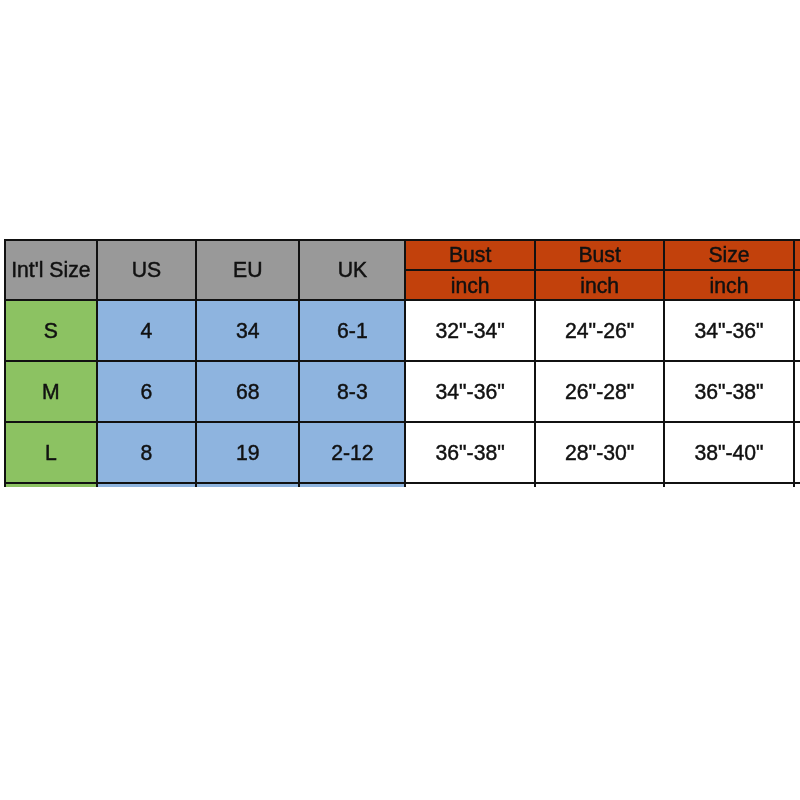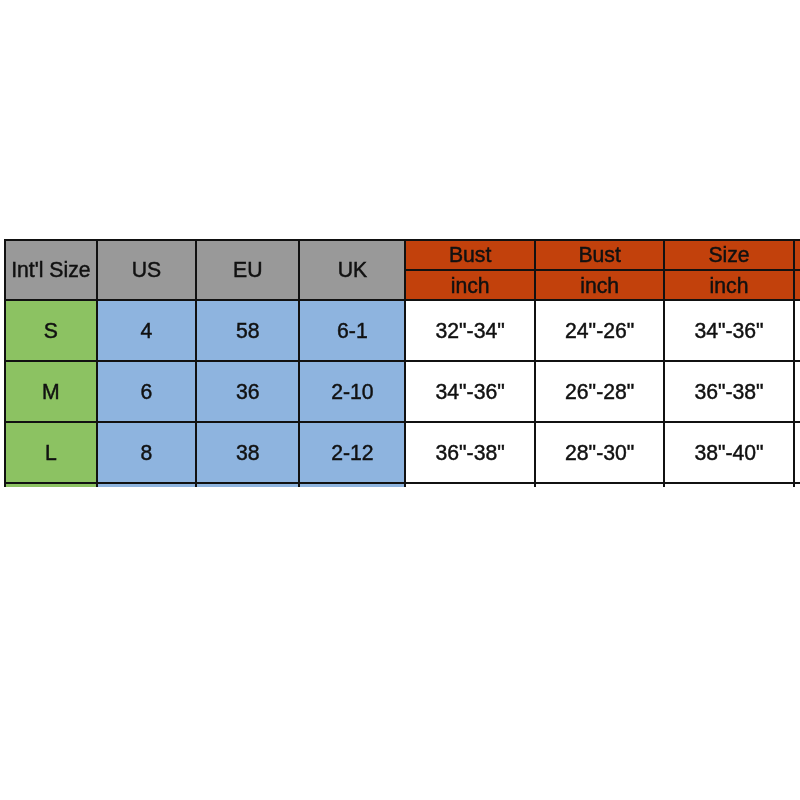--- a/index.html
+++ b/index.html
@@ -63,41 +63,41 @@
        <th class="hd">inch</th>
        <th class="hd">inch</th>
        <th class="hd"></th>
      </tr>
    </thead>
 
    <tbody>
      <tr>
        <td class="green">S</td>
        <td class="blue">4</td>
-       <td class="blue">58</td>
+       <td class="blue">34</td>
        <td class="blue">6-1</td>
        <td class="white">32"-34"</td>
        <td class="white">24"-26"</td>
        <td class="white">34"-36"</td>
        <td class="white"></td>
      </tr>
      <tr>
        <td class="green">M</td>
        <td class="blue">6</td>
-       <td class="blue">36</td>
-       <td class="blue">2-10</td>
+       <td class="blue">68</td>
+       <td class="blue">8-3</td>
        <td class="white">34"-36"</td>
        <td class="white">26"-28"</td>
        <td class="white">36"-38"</td>
        <td class="white"></td>
      </tr>
      <tr>
        <td class="green">L</td>
        <td class="blue">8</td>
-       <td class="blue">38</td>
+       <td class="blue">19</td>
        <td class="blue">2-12</td>
        <td class="white">36"-38"</td>
        <td class="white">28"-30"</td>
        <td class="white">38"-40"</td>
        <td class="white"></td>
      </tr>
      <tr>
        <td class="green"></td>
        <td class="blue"></td>
        <td class="blue"></td>

